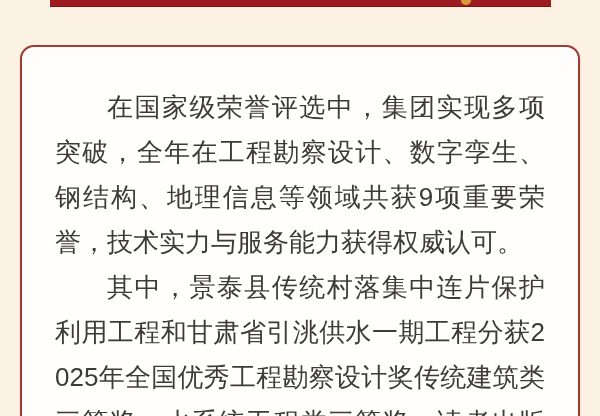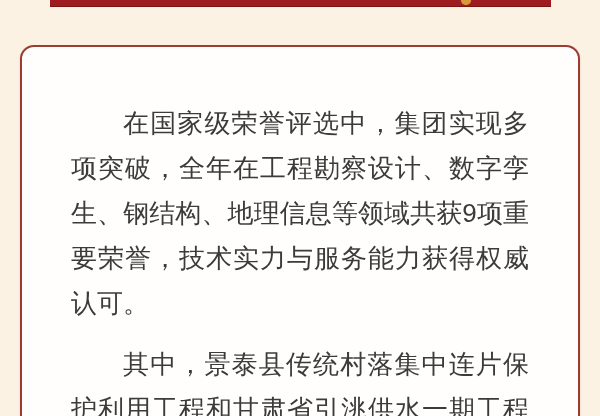--- a/index.html
+++ b/index.html
@@ -37,21 +37,21 @@
     width: 560px;
     height: 400px;
     box-sizing: border-box;
     background: #fffefc;
     border: 2px solid #9c3c33;
     border-radius: 14px;
     padding: 38px 33px 0 33px;
     box-shadow: 0 1px 2px rgba(156, 60, 51, 0.25);
   }
   .para {
-    margin: 16px;
+    margin: 0;
     font-size: 26px;
     line-height: 45px;
     color: #3b3b3b;
     text-align: justify;
     text-justify: inter-character;
     text-indent: 2em;
     word-break: break-all;
   }
 </style>
 </head>

